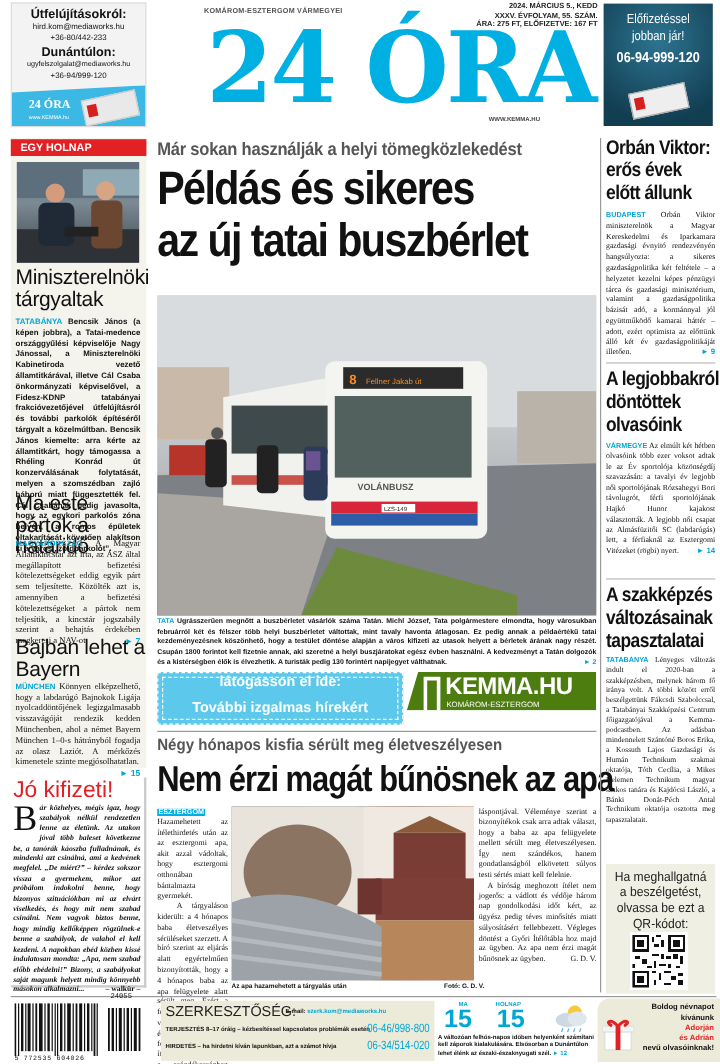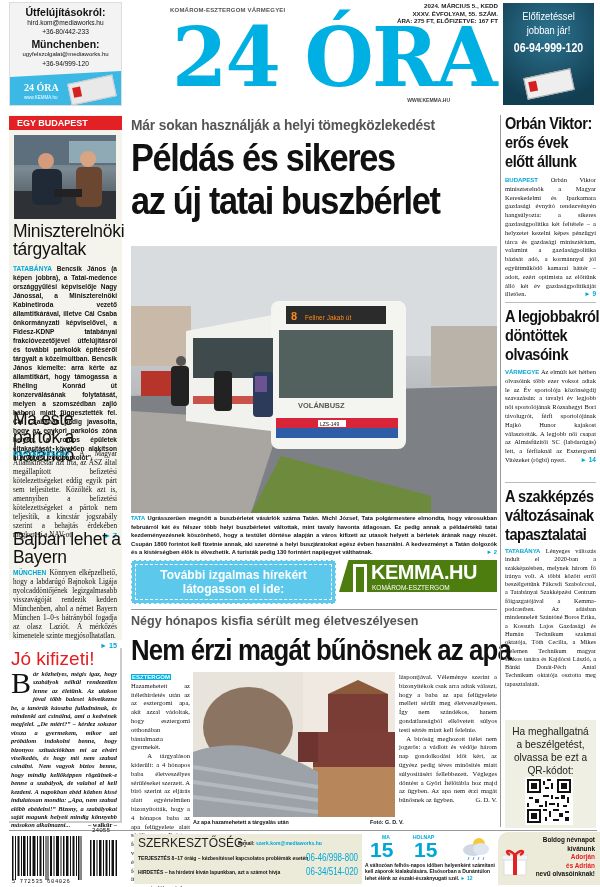--- a/index.html
+++ b/index.html
@@ -101,21 +101,21 @@
 #gift{left:502px;top:848px;width:26px;height:28px}
 .sep{height:1px;background:#bbb}
 </style>
 </head>
 <body>
 
 <div id="ad-left" class="abs">
   <div class="t" style="margin-top:3px">Útfelújításokról:</div>
   <div class="s">hird.kom@mediaworks.hu</div>
   <div class="s">+36-80/442-233</div>
-  <div class="t" style="margin-top:2px">Münchenben:</div>
+  <div class="t" style="margin-top:2px">Dunántúlon:</div>
   <div class="s" style="font-size:6px">ugyfelszolgalat@mediaworks.hu</div>
   <div class="s">+36-94/999-120</div>
   <div class="band"></div>
   <div class="logo">24 ÓRA</div>
   <div class="kemma">www.KEMMA.hu</div>
   <div class="paper"></div>
 </div>
 
 <div id="masthead-county" class="abs">KOMÁROM-ESZTERGOM VÁRMEGYEI</div>
 <div id="masthead-logo" class="abs">24 ÓRA</div>
@@ -127,21 +127,21 @@
 <div id="web" class="abs">WWW.KEMMA.HU</div>
 
 <div id="ad-right" class="abs">
   <div class="l1">Előfizetéssel</div>
   <div class="l1" style="margin-top:0">jobban jár!</div>
   <div class="ph">06-94-999-120</div>
   <div class="paper"></div>
 </div>
 
 <div id="leftcol" class="abs"></div>
-<div id="egy" class="abs">EGY BUDAPEST</div>
+<div id="egy" class="abs">EGY HOLNAP</div>
 
 <div id="photo1" class="abs photo">
   <svg width="102" height="84" viewBox="0 0 102 84">
     <rect x="0" y="0" width="102" height="30" fill="#5d6f7d"></rect>
     <rect x="55" y="6" width="47" height="22" fill="#8fa9b5"></rect>
     <rect x="0" y="56" width="102" height="28" fill="#2e3236"></rect>
     <circle cx="32" cy="26" r="8" fill="#d49b7c"></circle>
     <rect x="18" y="34" width="30" height="36" rx="6" fill="#1f2a36"></rect>
     <circle cx="74" cy="24" r="8" fill="#d8a584"></circle>
     <rect x="62" y="32" width="26" height="40" rx="5" fill="#6b4630"></rect>
@@ -193,22 +193,22 @@
     <rect x="40" y="120" width="18" height="40" rx="4" fill="#222"></rect>
     <rect x="83" y="125" width="18" height="40" rx="4" fill="#222"></rect>
     <rect x="122" y="126" width="20" height="45" rx="4" fill="#2c3b5a"></rect>
     <rect x="124" y="130" width="12" height="16" fill="#6b5391"></rect>
   </svg>
 </div>
 <div id="caption1" class="abs"><span class="kicker">TATA</span> <span>Ugrásszerűen megnőtt a buszbérletet vásárlók száma Tatán. Michl József, Tata polgármestere elmondta, hogy városukban februárról két és félszer több helyi buszbérletet váltottak, mint tavaly havonta átlagosan. Ez pedig annak a példaértékű tatai kezdeményezésnek köszönhető, hogy a testület döntése alapján a város kifizeti az utasok helyett a bérletek árának nagy részét. Csupán 1800 forintot kell fizetnie annak, aki szeretné a helyi buszjáratokat egész évben használni. A kedvezményt a Tatán dolgozók és a kistérségben élők is élvezhetik. A turisták pedig 130 forintért napijegyet válthatnak.</span> <span class="ref" style="float:right">► 2</span></div>
 
 <div id="promo" class="abs">
   <div class="lb">
+    <span>látogasson el ide:</span>
     <span style="margin-top:7px">További izgalmas hírekért</span>
-    <span>látogasson el ide:</span>
   </div>
   <div class="rb">
     <div class="shield"></div>
     <div class="k">KEMMA.HU</div>
     <div class="s1">KOMÁROM-ESZTERGOM</div>
     <div class="s2">VÁRMEGYEI HÍRPORTÁL</div>
   </div>
 </div>
 <div id="divider1" class="abs"></div>
 

